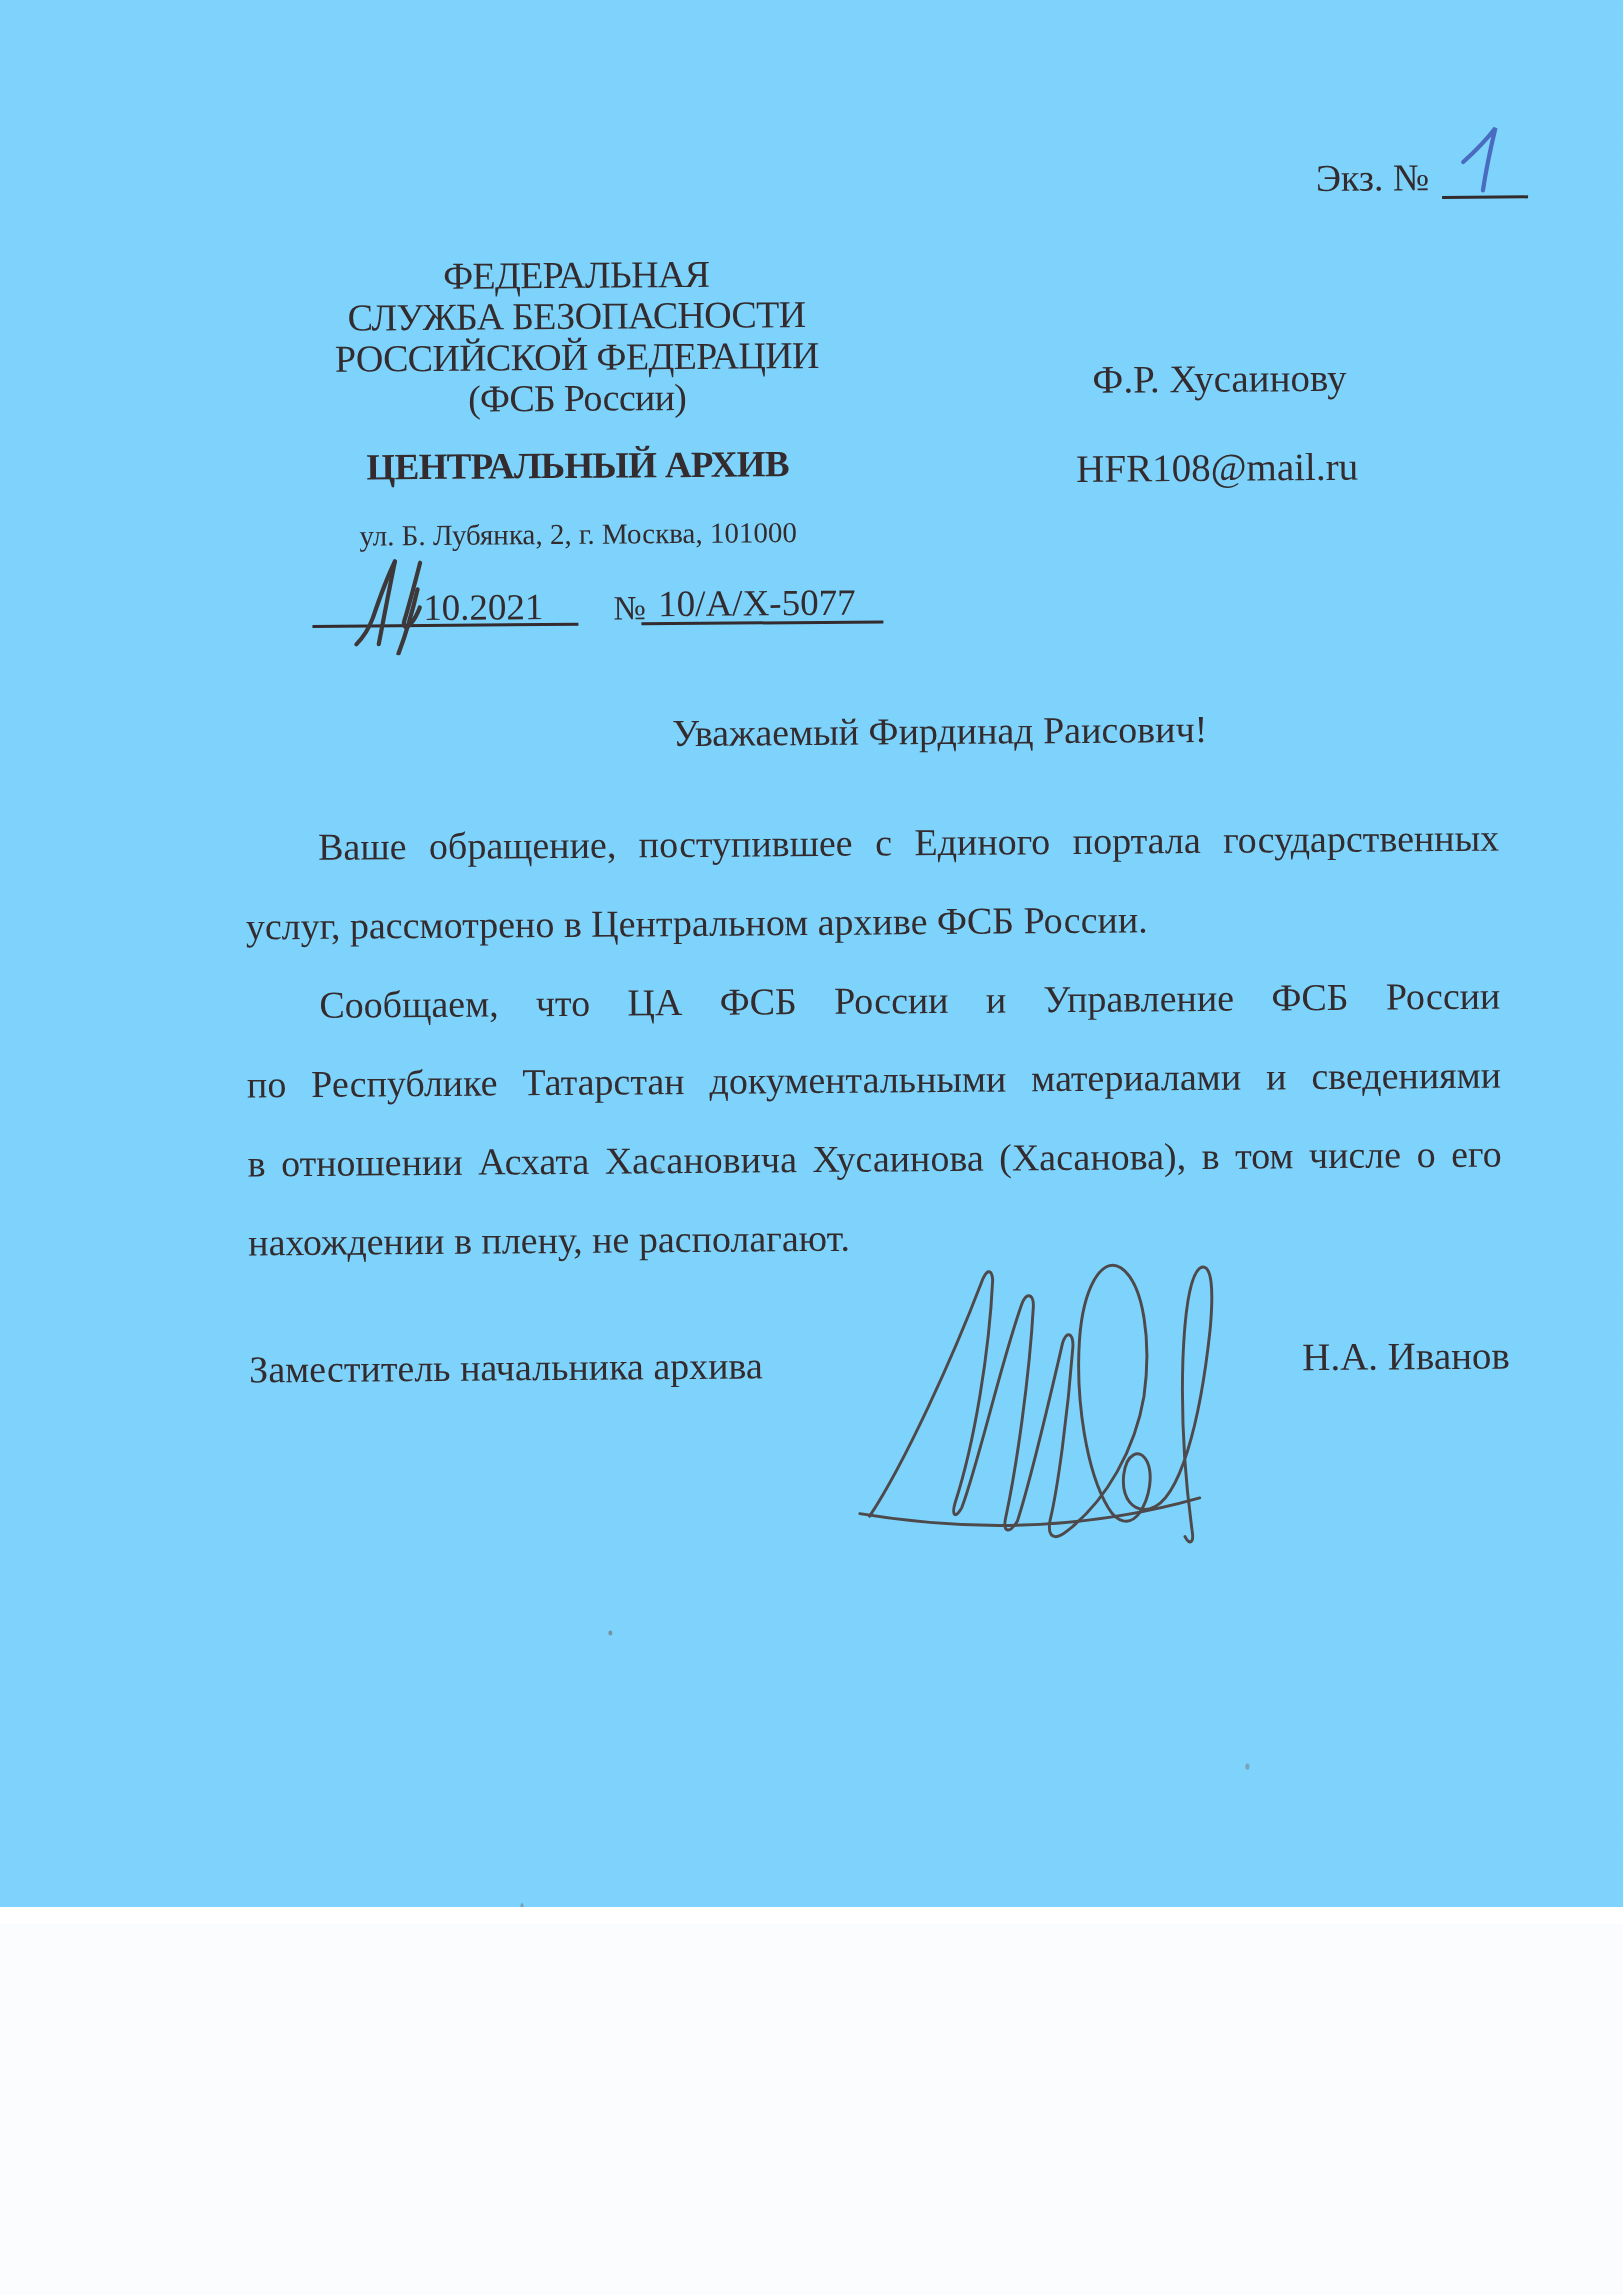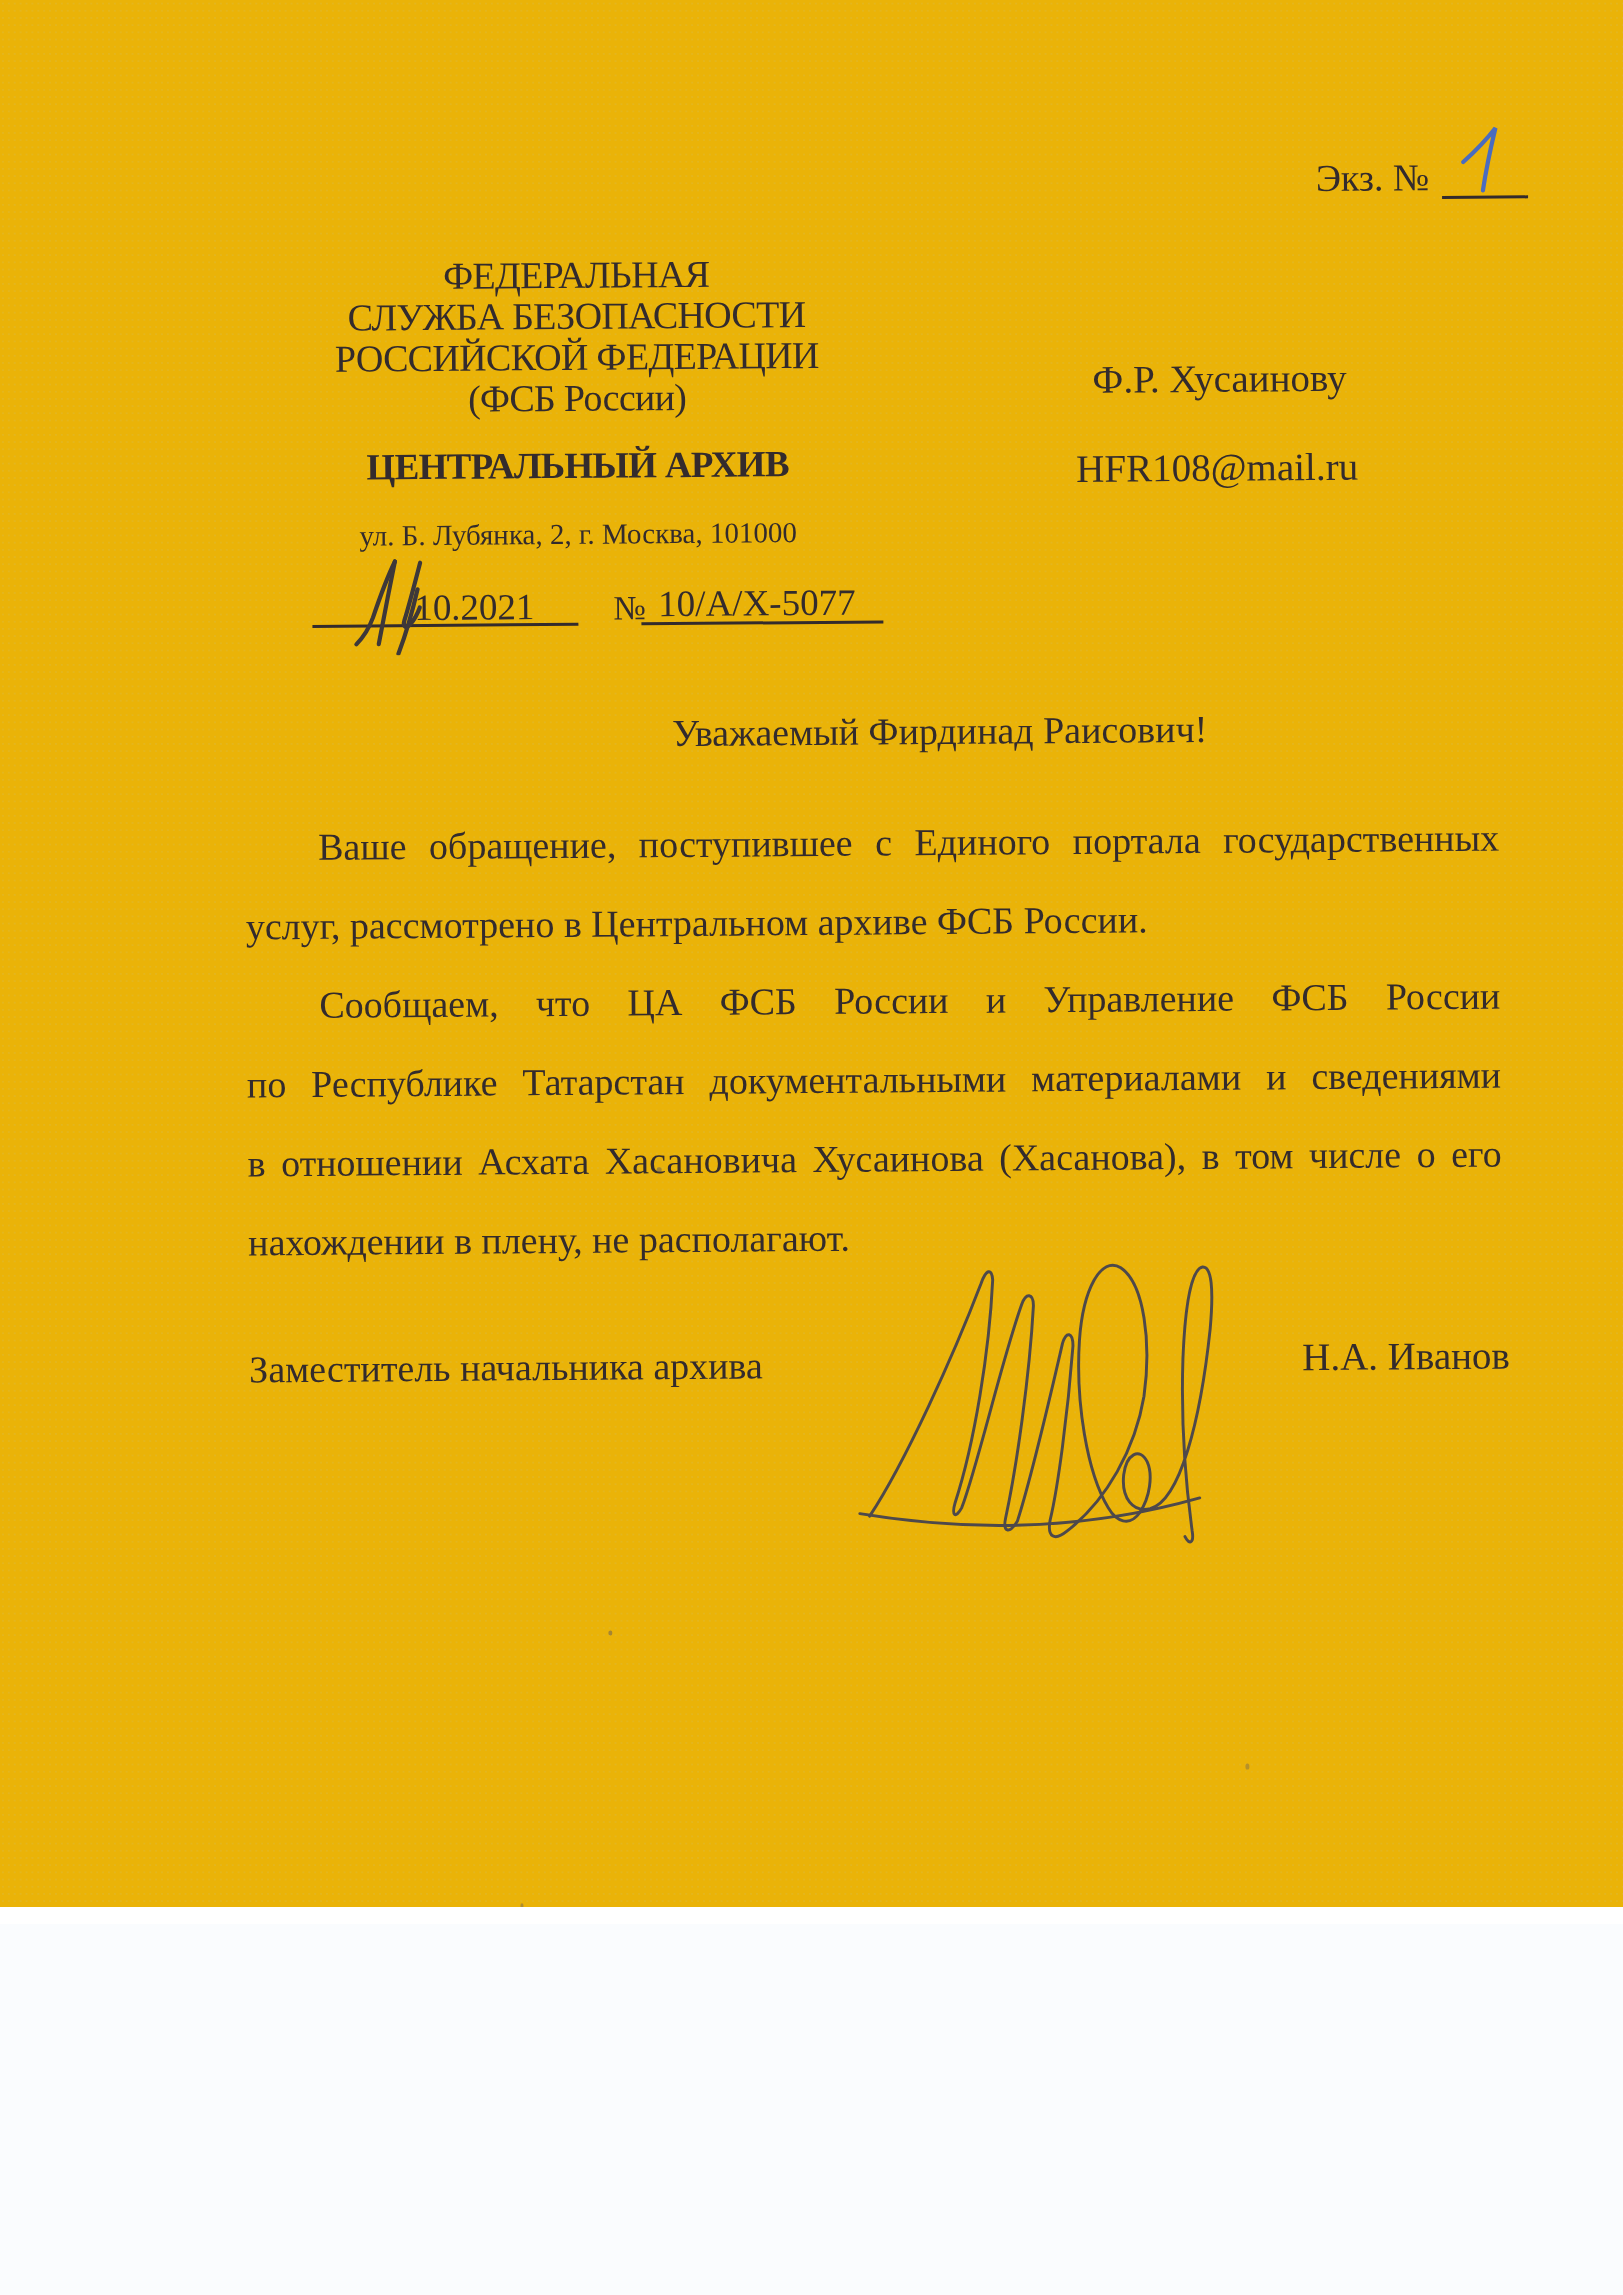--- a/index.html
+++ b/index.html
@@ -1,19 +1,19 @@
 <!DOCTYPE html>
 <html style="font-size:10.5px"><head>
 <meta charset="utf-8">
 <style>
   html,body{margin:0;padding:0;background:#fafcfe;}
   .page{
     position:relative;
     width:1624px;height:1924px;
-    background:#eab308;
+    background:#7dd3fc;
     overflow:hidden;
     font-family:"Liberation Serif","DejaVu Serif",serif;
     color:#332b2d;
   }
   
   .page::before{
     content:"";position:absolute;inset:0;
     background-image:radial-gradient(rgba(176,206,220,0.10) 0.7px,transparent 1px);
     background-size:5.9px 7.2px;
     pointer-events:none;
@@ -28,21 +28,21 @@
 
   
   .lh{left:275px;top:253px;width:615px;text-align:center;}
   .lh-org{font-size:38px;line-height:41px;letter-spacing:-0.7px;}
   .lh-dept{left:275px;top:442px;width:615px;text-align:center;font-size:37px;font-weight:bold;letter-spacing:-0.7px;}
   .lh-addr{left:275px;top:516px;width:615px;text-align:center;font-size:29px;}
 
   
   .u1{left:316px;top:584px;width:266px;height:37px;border-bottom:3.3px solid #332b2d;}
   .u2{left:645px;top:584px;width:242px;height:37px;border-bottom:3.3px solid #332b2d;}
-  .ref-date{left:418px;top:583px;font-size:37px;}
+  .ref-date{left:427px;top:583px;font-size:37px;}
   .ref-no{left:617px;top:588px;font-size:34px;}
   .ref-num{left:662px;top:581px;font-size:37px;}
   .hand-day{left:356px;top:554px;}
 
   
   .rcpt-name{left:1098px;top:359px;font-size:39px;}
   .rcpt-email{left:1081px;top:448px;font-size:39px;}
 
   
   .salut{left:314px;top:710px;width:1257px;text-align:center;font-size:38px;}

